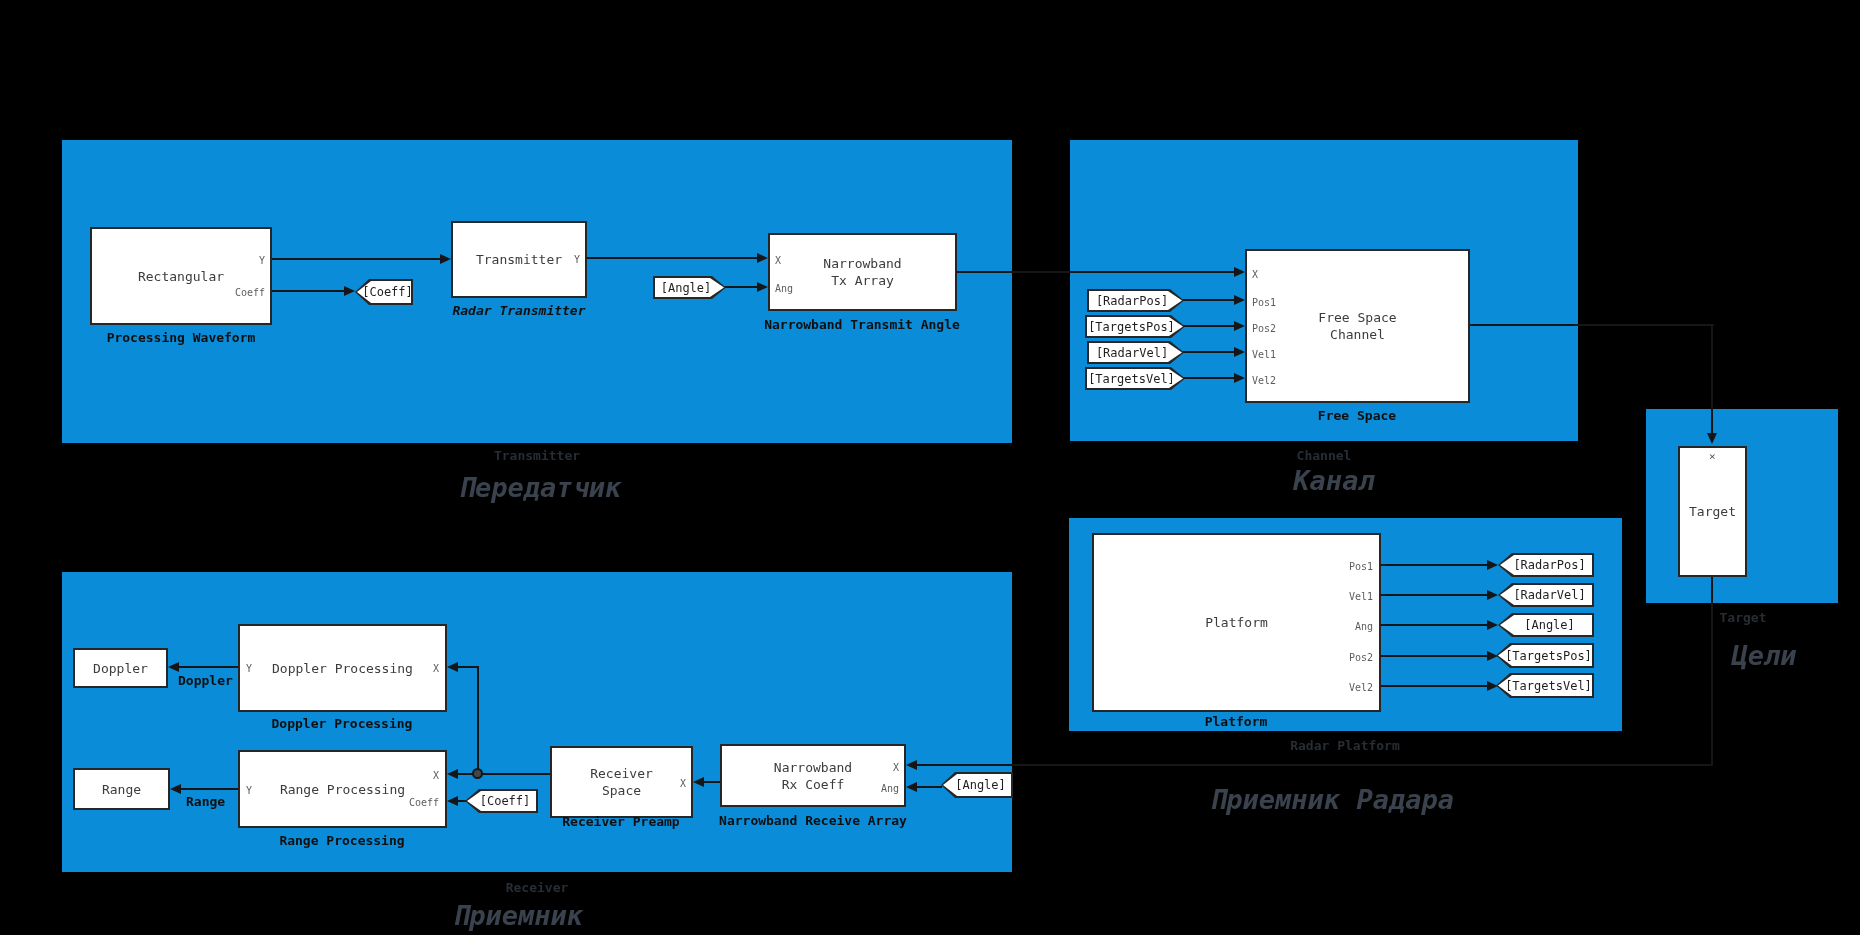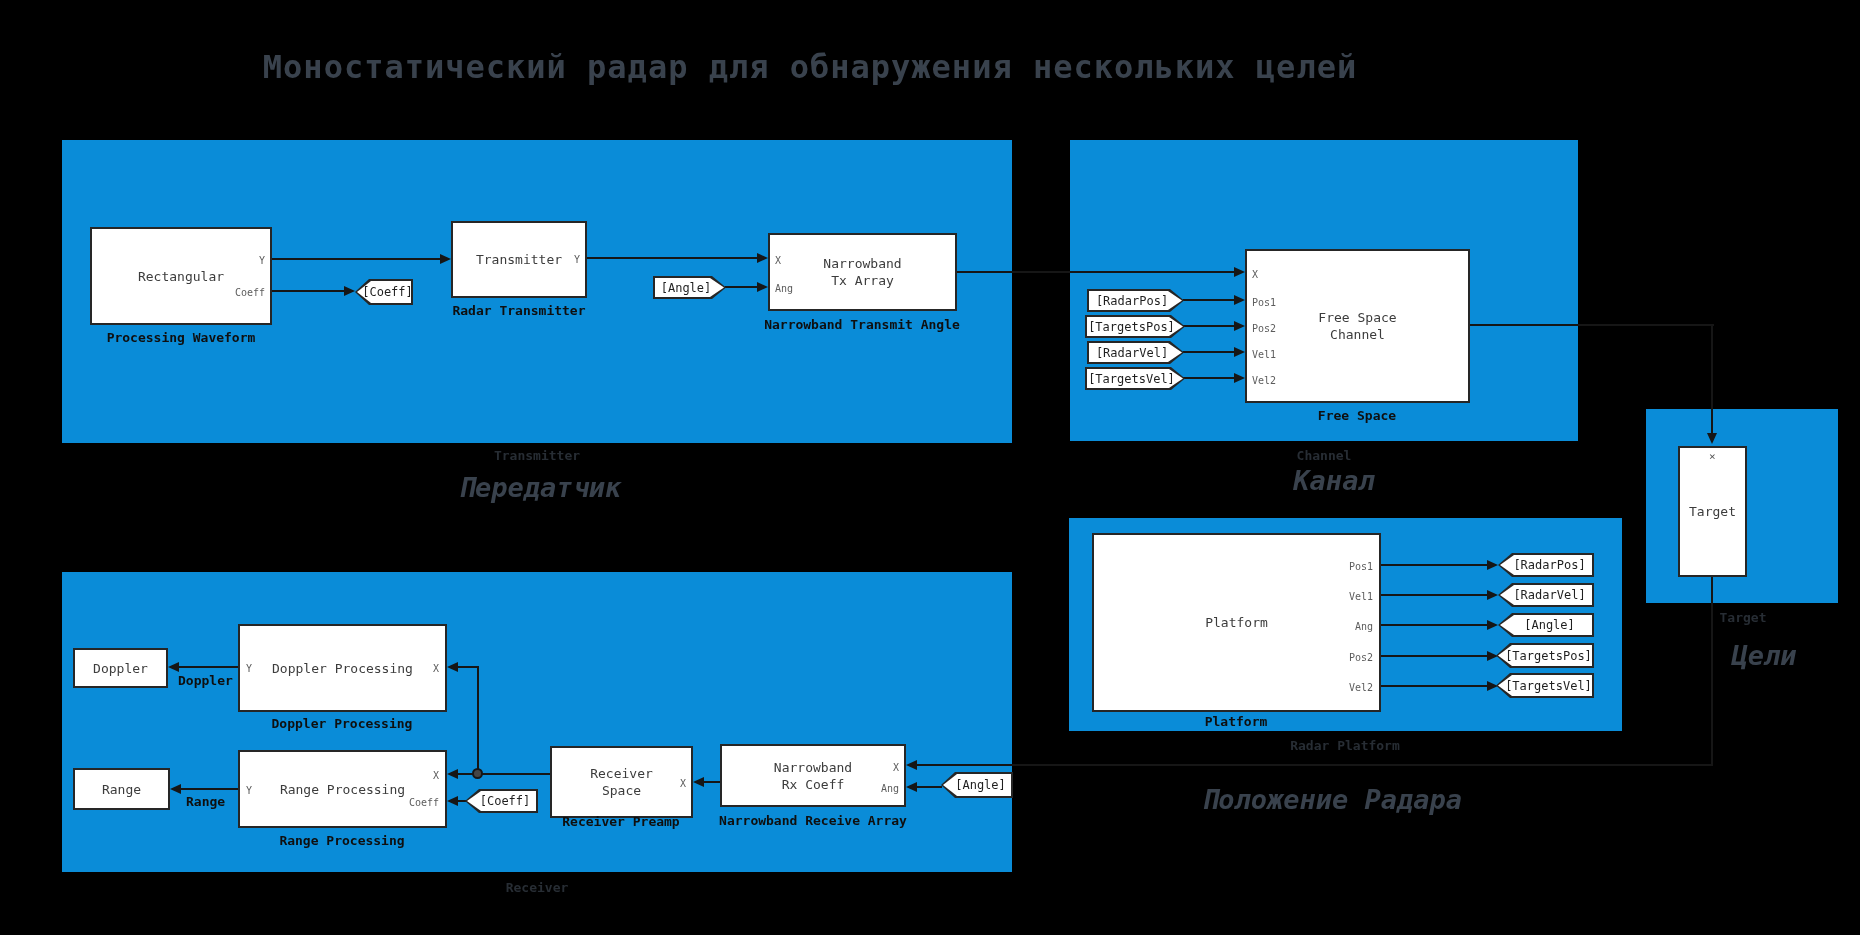--- a/index.html
+++ b/index.html
@@ -30,38 +30,38 @@
   .wlabel{position:absolute;font-size:13px;font-weight:bold;color:#0f0f0f;}
   .junction{position:absolute;width:11px;height:11px;border-radius:50%;background:#454545;
             border:2px solid #161616;box-sizing:border-box;}
   .xmark{position:absolute;font-size:11px;line-height:11px;color:#555;}
 </style>
 </head>
 <body>
 
 <div class="canvas">
 
-  <div class="title">Моностатический радар для обнаружения нескольких целей</div>
 
   <div class="region" style="left:62px;top:140px;width:950px;height:303px;"></div>
   <div class="region" style="left:1070px;top:140px;width:508px;height:301px;"></div>
   <div class="region" style="left:1646px;top:409px;width:192px;height:194px;"></div>
   <div class="region" style="left:1069px;top:518px;width:553px;height:213px;"></div>
   <div class="region" style="left:62px;top:572px;width:950px;height:300px;"></div>
 
   <div class="region-annot" style="left:337px;top:448px;width:400px;">Transmitter</div>
   <div class="region-annot" style="left:1124px;top:448px;width:400px;">Channel</div>
   <div class="region-annot" style="left:1543px;top:610px;width:400px;">Target</div>
   <div class="region-annot" style="left:1145px;top:738px;width:400px;">Radar Platform</div>
   <div class="region-annot" style="left:337px;top:880px;width:400px;">Receiver</div>
 
   <div class="region-label" style="left:1034px;top:465px;width:600px;">Канал</div>
   <div class="region-label" style="left:240px;top:472px;width:600px;">Передатчик</div>
   <div class="region-label" style="left:1464px;top:640px;width:600px;">Цели</div>
-  <div class="region-label" style="left:1032px;top:784px;width:600px;">Положение Радара</div>
+  <div class="region-label" style="left:1032px;top:784px;width:600px;">Приемник Радара</div>
+  <div class="region-label" style="left:218px;top:900px;width:600px;">Приемник</div>
 
   <div class="wire" style="left:272px;top:258px;width:173px;height:2px;"></div>
   <div class="wire" style="left:272px;top:290px;width:77px;height:2px;"></div>
   <div class="wire" style="left:587px;top:257px;width:175px;height:2px;"></div>
   <div class="wire" style="left:725px;top:286px;width:37px;height:2px;"></div>
   <div class="wire" style="left:957px;top:271px;width:282px;height:2px;"></div>
   <div class="wire" style="left:1183px;top:299px;width:56px;height:2px;"></div>
   <div class="wire" style="left:1183px;top:325px;width:56px;height:2px;"></div>
   <div class="wire" style="left:1183px;top:351px;width:56px;height:2px;"></div>
   <div class="wire" style="left:1183px;top:377px;width:56px;height:2px;"></div>
@@ -116,21 +116,21 @@
     <span>Rectangular</span>
     <span class="port" style="right:5px;top:27px;">Y</span>
     <span class="port" style="right:5px;top:59px;">Coeff</span>
   </div>
   <div class="blk-name" style="left:56px;top:330px;width:250px;">Processing Waveform</div>
 
   <div class="blk" style="left:451px;top:221px;width:136px;height:77px;">
     <span>Transmitter</span>
     <span class="port" style="right:5px;top:32px;">Y</span>
   </div>
-  <div class="blk-name" style="left:394px;top:303px;width:250px;">Radar Transmitter</div>
+  <div class="blk-name" style="left:394px;top:303px;width:250px;font-style:italic;">Radar Transmitter</div>
 
   <div class="blk" style="left:768px;top:233px;width:189px;height:78px;">
     <span>Narrowband</span>
     <span>Tx Array</span>
     <span class="port" style="left:5px;top:21px;">X</span>
     <span class="port" style="left:5px;top:49px;">Ang</span>
   </div>
   <div class="blk-name" style="left:737px;top:317px;width:250px;">Narrowband Transmit Angle</div>
 
   <div class="blk" style="left:1245px;top:249px;width:225px;height:154px;">

